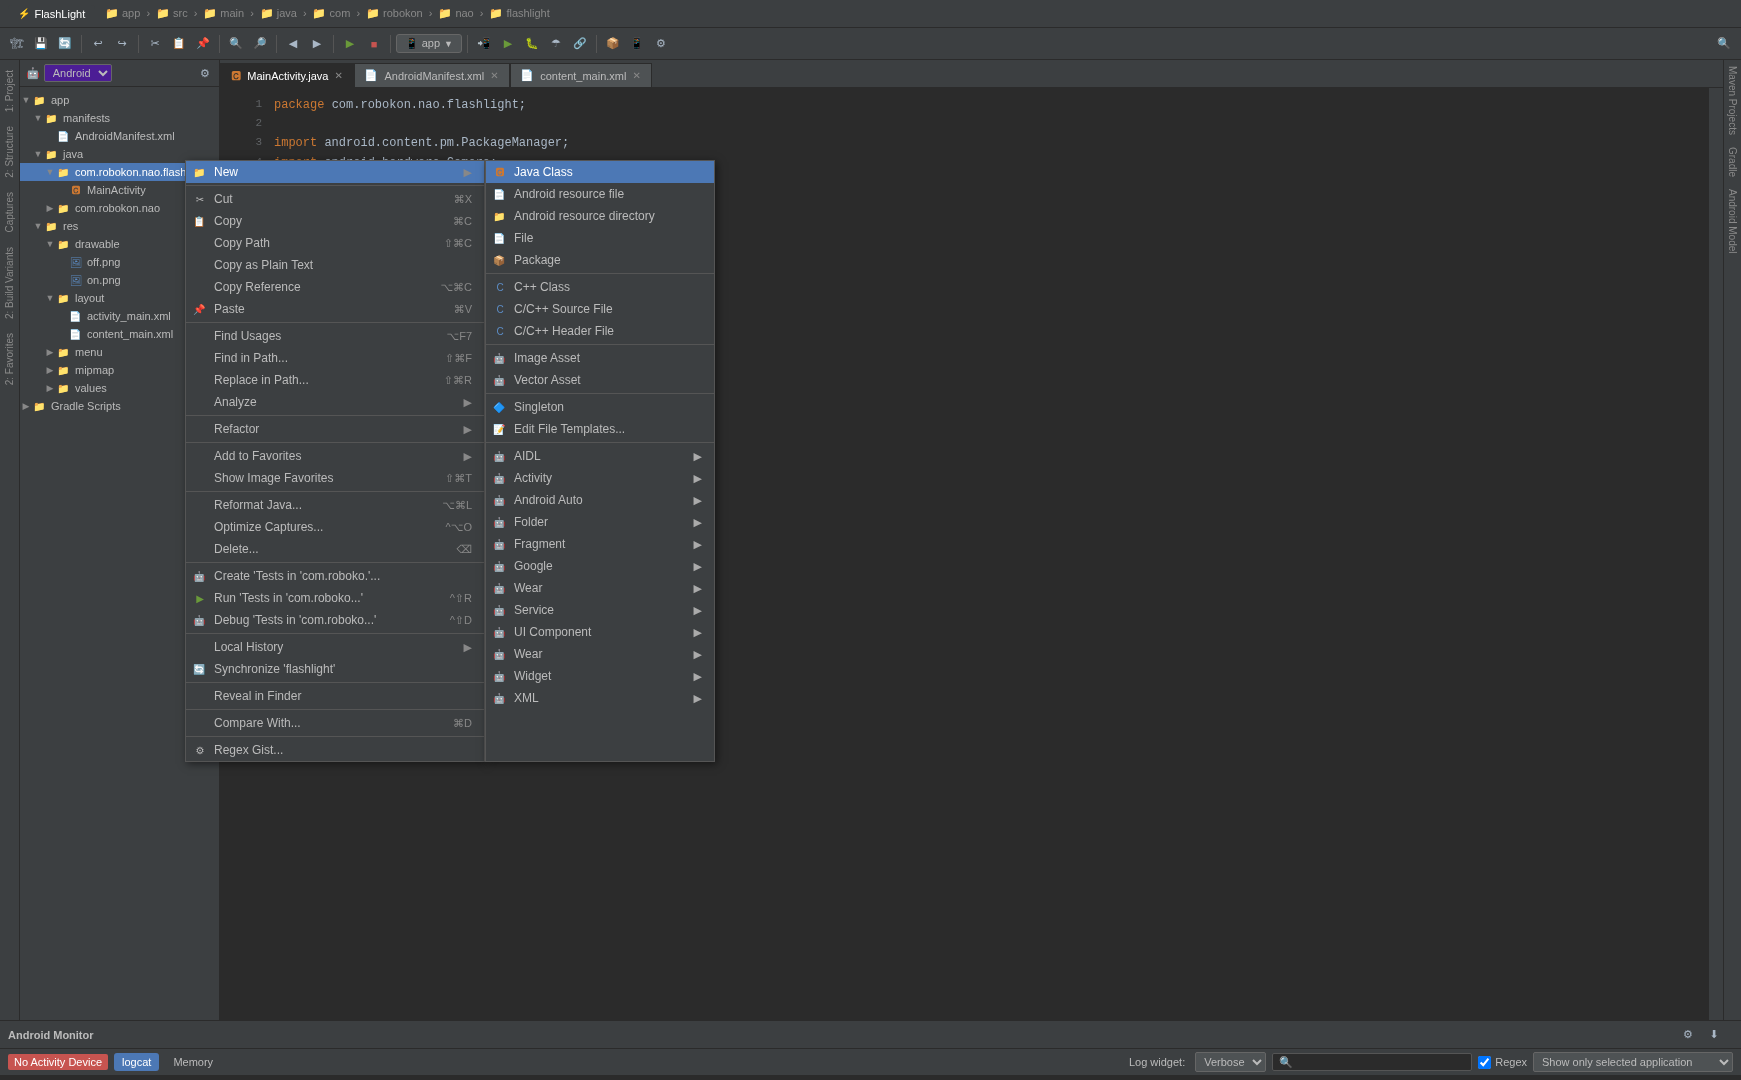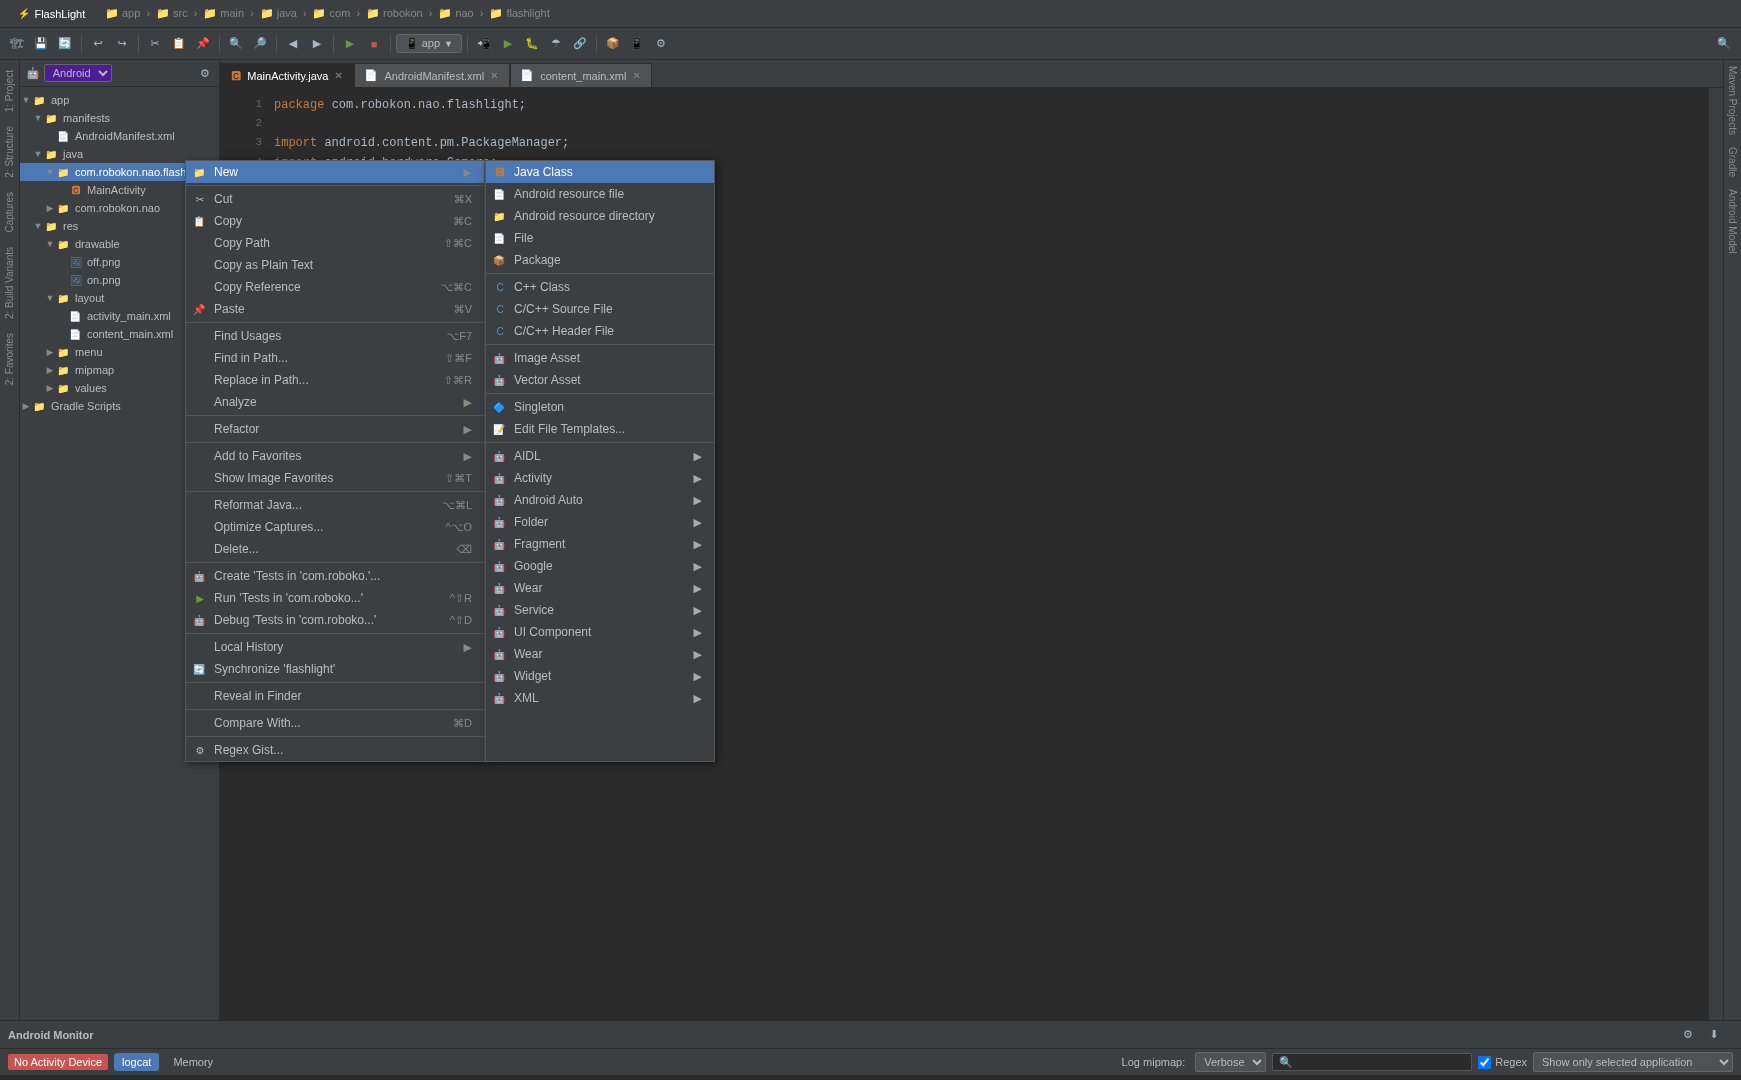--- a/index.html
+++ b/index.html
@@ -625,21 +625,21 @@
   </div>
   <div id="bottom-toolbar">
     <div class="no-connected">No Activity Device</div>
     <div class="bottom-tab active">
       <span>logcat</span>
     </div>
     <div class="bottom-tab">
       <span>Memory</span>
     </div>
     <div style="flex:1;"></div>
-    <span style="font-size:11px; color:#bbbbbb; margin-right:4px;">Log mipmap:</span>
+    <span style="font-size:11px; color:#bbbbbb; margin-right:4px;">Log widget:</span>
     <select class="bottom-dropdown">
       <option>Verbose</option>
       <option>Debug</option>
       <option>Info</option>
       <option>Warn</option>
       <option>Error</option>
     </select>
     <input class="log-search" type="text" placeholder="🔍" style="">
     <label style="display:flex;align-items:center;gap:4px;font-size:11px;color:#bbbbbb;">
       <input type="checkbox" checked="" style="">

